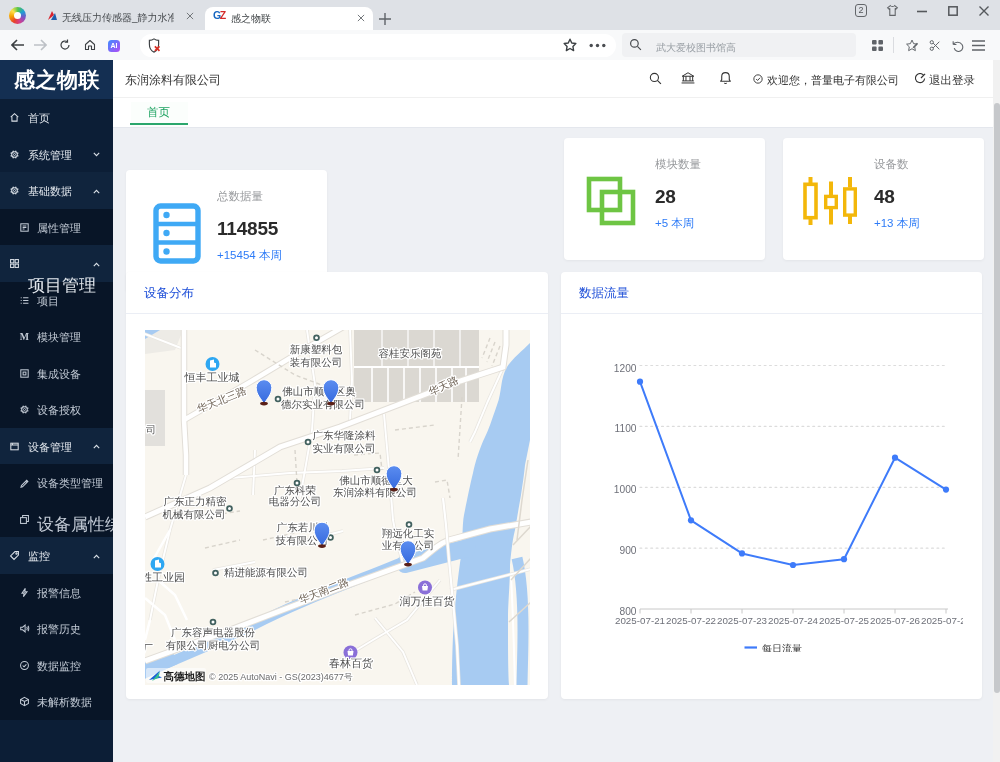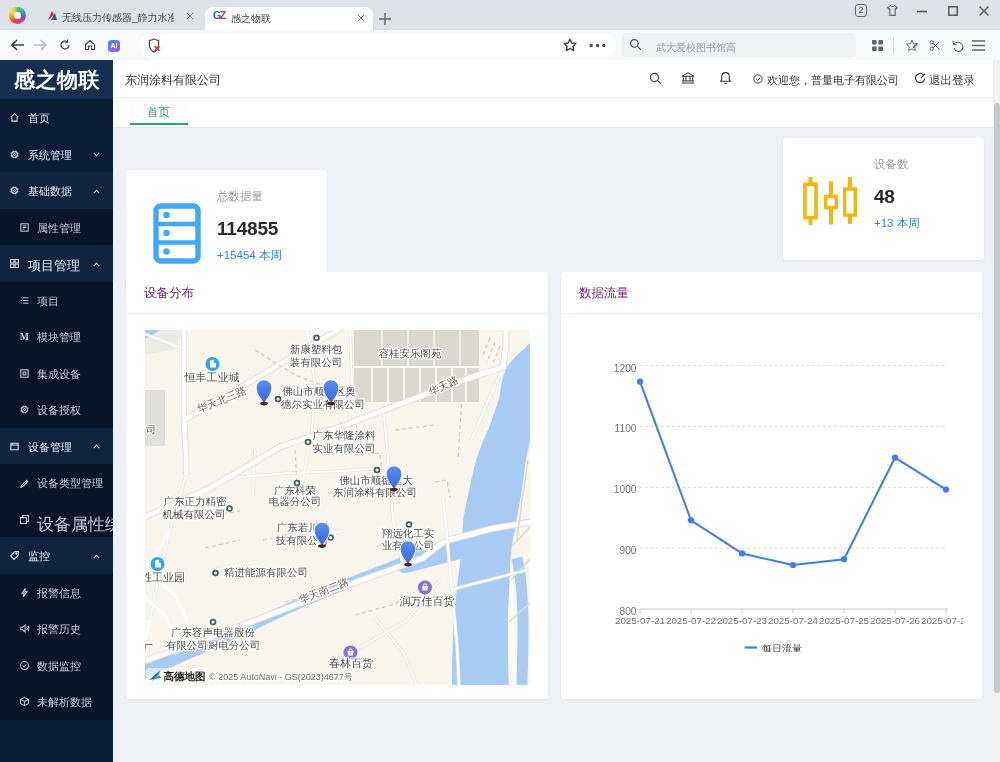--- a/index.html
+++ b/index.html
@@ -20,21 +20,21 @@
 #sblogo{left:0;top:60px;width:113px;height:39px;background:#142f52;color:#fff;font-size:21px;font-weight:bold;line-height:40px;padding-left:14px;letter-spacing:0.5px;}
 #pgheader{left:113px;top:60px;width:887px;height:38px;background:#fff;border-bottom:1px solid #f0f0f0;}
 #tabstrip{left:113px;top:99px;width:887px;height:29px;background:#fff;border-bottom:1px solid #e4e7ed;}
 #content{left:113px;top:128px;width:887px;height:634px;background:#eef0f4;}
 
 .card{position:absolute;top:138px;width:201px;height:122px;background:#fff;border-radius:4px;box-shadow:0 1px 3px rgba(0,0,0,0.05);}
 .card .lab{position:absolute;left:91px;top:19px;font-size:11.5px;color:#97999c;}
 .card .num{position:absolute;left:91px;top:48px;font-size:19px;font-weight:bold;color:#2b2b2b;letter-spacing:-0.2px;}
 .card .delta{position:absolute;left:91px;top:78px;font-size:11.5px;color:#2d7bf7;}
 .panel{position:absolute;background:#fff;border-radius:4px;box-shadow:0 1px 3px rgba(0,0,0,0.05);}
-.ptitle{position:absolute;left:18px;top:13px;font-size:12.5px;color:#701a75;}
+.ptitle{position:absolute;left:18px;top:13px;font-size:12.5px;color:#1d4ed8;}
 .pdiv{position:absolute;left:0;top:44px;width:100%;height:1px;background:#ebeef5;}
 </style>
 </head>
 <body>
 <div id="stage">
 
   <div class="abs" id="tabbar"></div>
 
   <div class="abs" style="left:9px;top:7px;width:17px;height:17px;border-radius:50%;background:conic-gradient(from 210deg,#e8412e,#f5a000,#ffe14d,#53c44b,#1d9fd6,#7b52c7,#d23f8f,#e8412e);"></div>
   <div class="abs" style="left:14px;top:12px;width:7px;height:7px;border-radius:50%;background:#fff;"></div>
@@ -176,21 +176,21 @@
         <rect x="2.3" y="2.3" width="9.4" height="9.4" fill="none"></rect>
         <path d="M4.6 5 H9.4 M4.6 7 H9.4 M4.6 9 H7" fill="none"></path>
       </svg>
   <div class="abs" style="left:37px;top:220.5px;font-size:11px;color:#c3cbd6;white-space:nowrap;">属性管理</div>
   <svg class="abs" style="left:9px;top:258.0px" width="11" height="11" viewBox="0 0 14 14" stroke="#dbe1e8" stroke-width="1.3">
         <rect x="2" y="2" width="4.2" height="4.2" fill="none"></rect>
         <rect x="7.8" y="2" width="4.2" height="4.2" fill="none"></rect>
         <rect x="2" y="7.8" width="4.2" height="4.2" fill="none"></rect>
         <rect x="7.8" y="7.8" width="4.2" height="4.2" fill="none"></rect>
       </svg>
-  <div class="abs" style="left:28px;top:257.0px;font-size:13px;color:#e3e8ee;white-space:nowrap;">项目管理</div>
+  <div class="abs" style="left:28px;top:274px;font-size:17px;color:#e3e8ee;white-space:nowrap;">项目管理</div>
   <svg class="abs" style="left:93px;top:261.5px" width="7" height="5" viewBox="0 0 7 5">
         <path d="M0.8 4.2 L3.5 1.4 L6.2 4.2" stroke="#dbe1e8" stroke-width="1.1" fill="none"></path>
       </svg>
   <svg class="abs" style="left:19px;top:294.5px" width="11" height="11" viewBox="0 0 14 14" stroke="#c3cbd6" stroke-width="1.3">
         <path d="M5.2 3.5 H12 M5.2 7 H12 M5.2 10.5 H12" fill="none"></path>
         <path d="M2.2 3.5 H3.4 M2.2 7 H3.4 M2.2 10.5 H3.4" fill="none"></path>
       </svg>
   <div class="abs" style="left:37px;top:293.5px;font-size:11px;color:#c3cbd6;white-space:nowrap;">项目</div>
   <svg class="abs" style="left:19px;top:331.0px" width="11" height="11" viewBox="0 0 14 14" stroke="#c3cbd6" stroke-width="1.3">
         <text x="7" y="11.5" text-anchor="middle" font-size="12.5" font-weight="bold" fill="#c3cbd6" stroke="none" font-family="Liberation Serif">M</text>
@@ -288,20 +288,29 @@
     <svg class="abs" style="left:26.5px;top:33px" width="48" height="61" viewBox="0 0 48 61" fill="none" stroke="#3fa9f5">
       <rect x="3" y="3" width="42" height="55" rx="4.5" stroke-width="5.4"></rect>
       <path d="M3 21 H45 M3 39.5 H45" stroke-width="4.6"></path>
       <circle cx="13.5" cy="12" r="3.2" fill="#3fa9f5" stroke="none"></circle>
       <circle cx="13.5" cy="30" r="3.2" fill="#3fa9f5" stroke="none"></circle>
       <circle cx="13.5" cy="48.5" r="3.2" fill="#3fa9f5" stroke="none"></circle>
     </svg>
     <div class="lab">总数据量</div>
     <div class="num">114855</div>
     <div class="delta">+15454 本周</div>
+  </div>
+  <div class="card" style="left:564px;">
+    <svg class="abs" style="left:22px;top:38px" width="50" height="50" viewBox="0 0 50 50" fill="none" stroke="#6ec544" stroke-width="4.6">
+      <rect x="3" y="3" width="31" height="31"></rect>
+      <rect x="16" y="16" width="31" height="31"></rect>
+    </svg>
+    <div class="lab">模块数量</div>
+    <div class="num">28</div>
+    <div class="delta">+5 本周</div>
   </div>
   <div class="card" style="left:783px;">
     <svg class="abs" style="left:20px;top:39px" width="55" height="48" viewBox="0 0 55 48" fill="none" stroke="#f3b70a">
       <path d="M7.5 0 V6 M7.5 42 V48" stroke-width="4"></path>
       <rect x="2" y="7.3" width="11" height="33.4" stroke-width="3.6"></rect>
       <path d="M28 4.5 V18 M28 31.5 V47.5" stroke-width="4"></path>
       <rect x="22.7" y="19.4" width="10.6" height="11.2" stroke-width="3.4"></rect>
       <path d="M47 0 V10.5 M47 39 V47" stroke-width="4"></path>
       <rect x="41.7" y="11.9" width="10.6" height="26.2" stroke-width="3.4"></rect>
     </svg>

